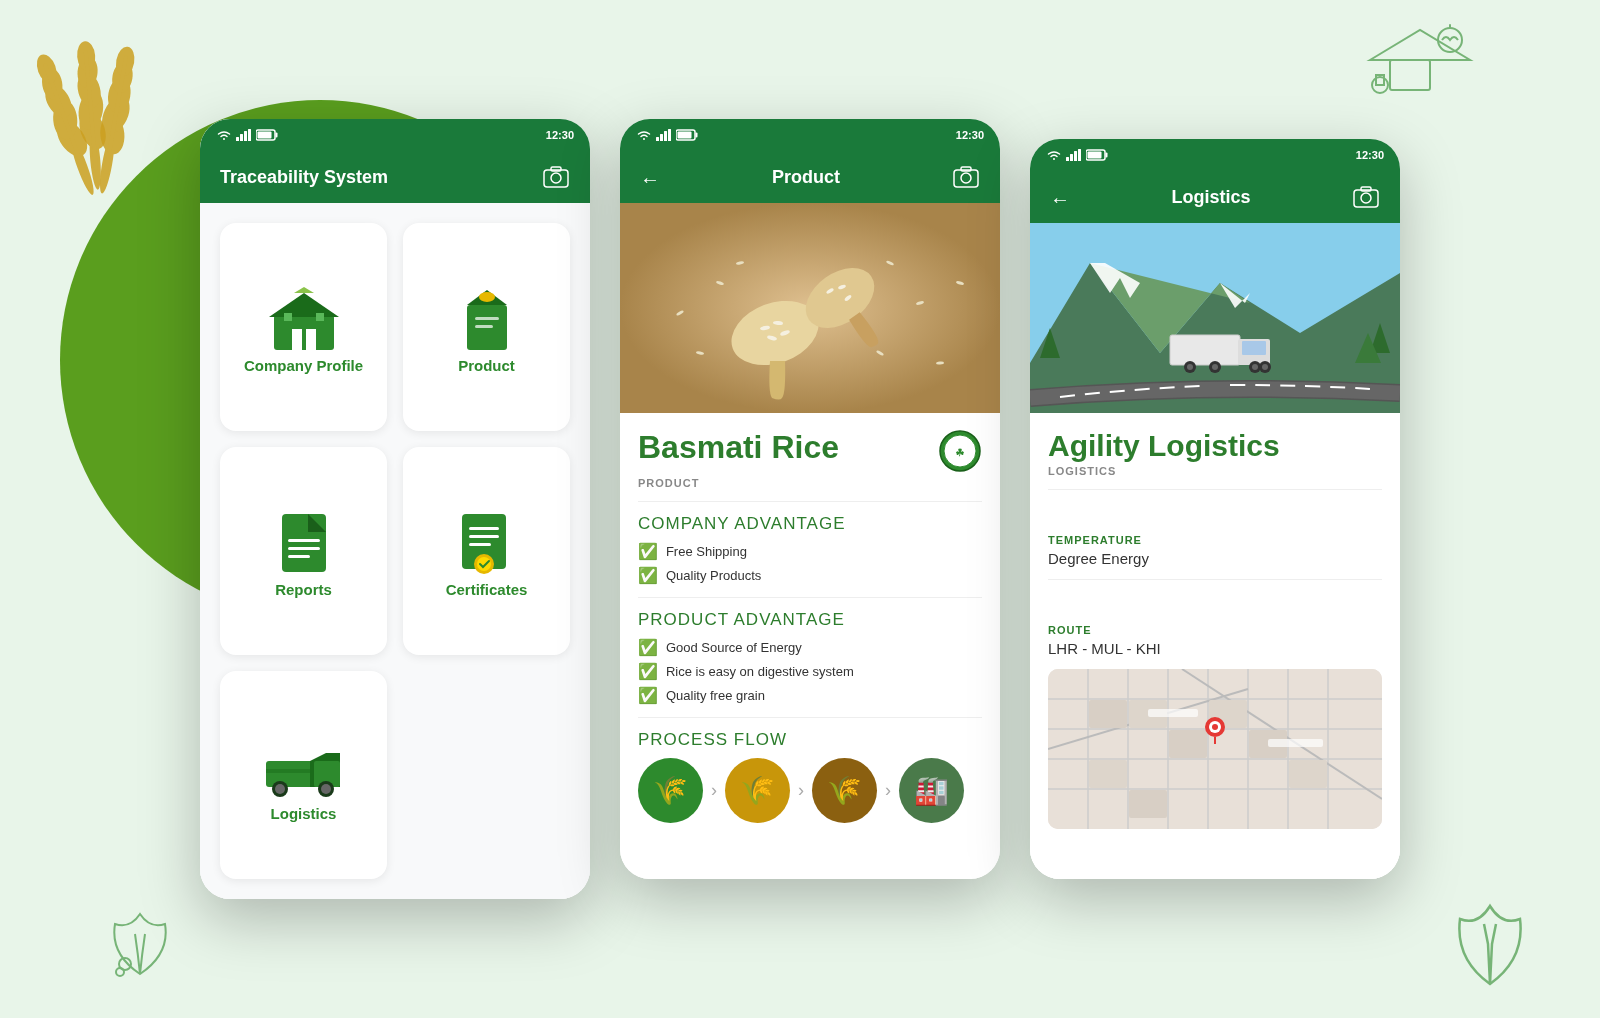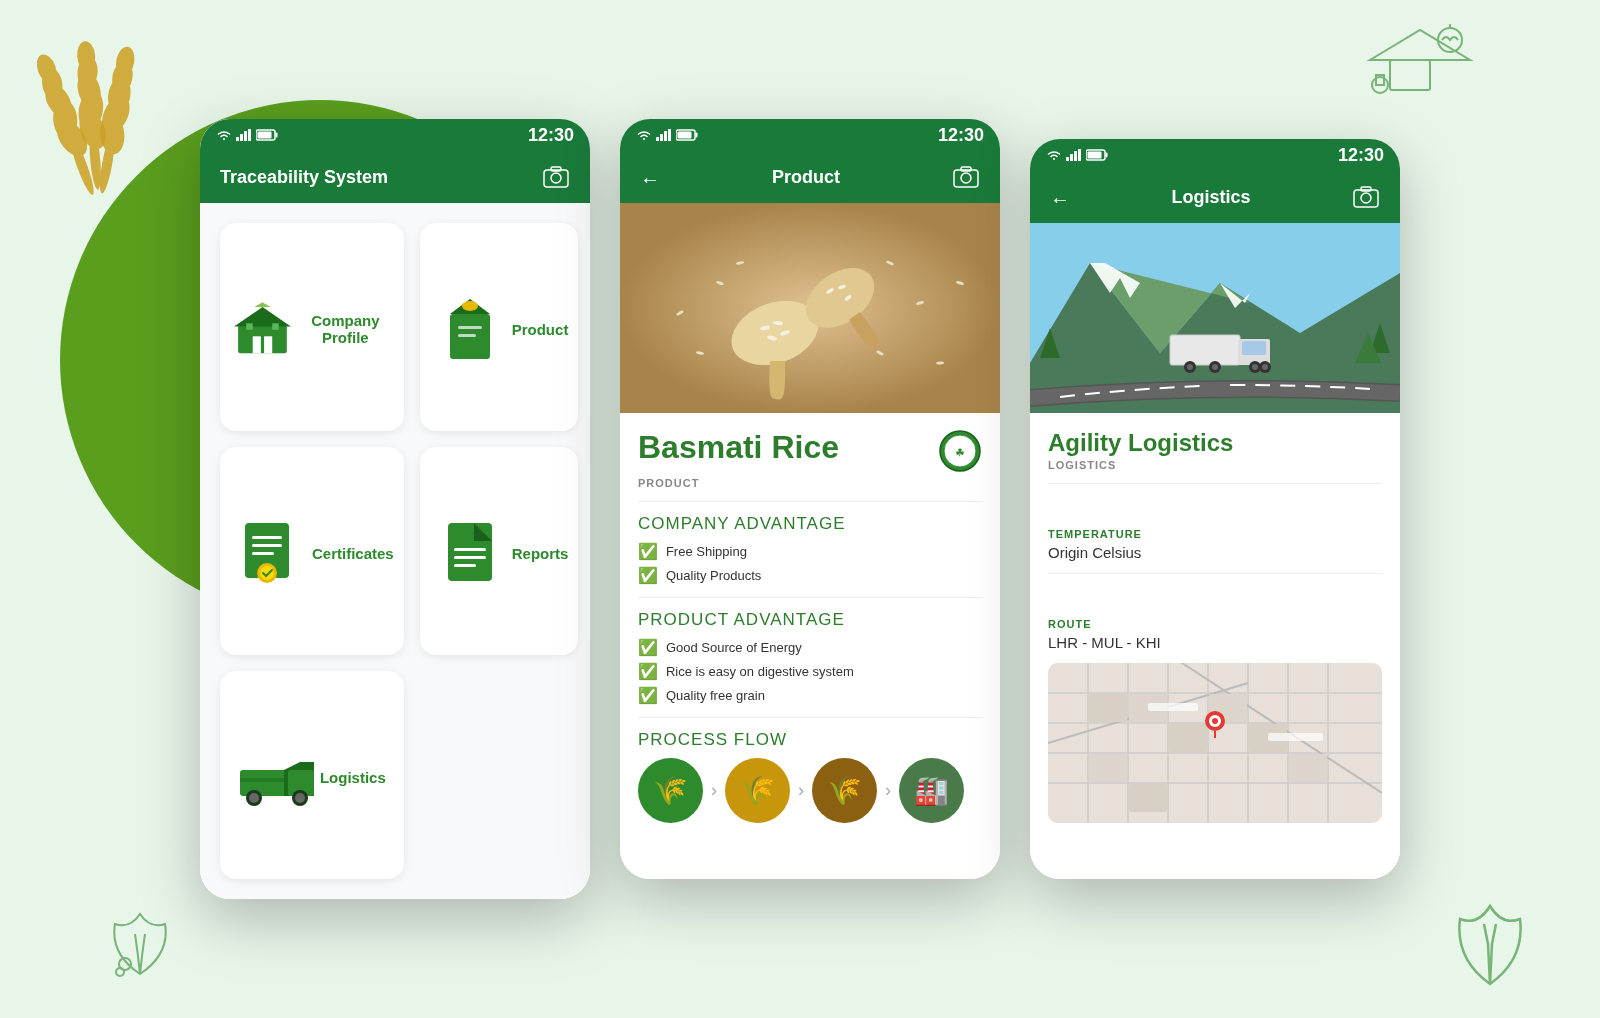--- a/index.html
+++ b/index.html
@@ -85,21 +85,21 @@
     }
 
     
     .status-bar {
       background: #1a7a3a;
       color: white;
       display: flex;
       align-items: center;
       justify-content: flex-end;
       padding: 6px 16px;
-      font-size: 18px;
+      font-size: 11px;
       font-weight: 600;
       gap: 20px;
       height: 32px;
     }
 
     .status-bar .time {
       margin-left: auto;
     }
 
     .status-icons {
@@ -137,21 +137,21 @@
       gap: 16px;
       padding: 20px;
       background: #f8f9fa;
       flex: 1;
     }
 
     .menu-item {
       background: white;
       border-radius: 16px;
       display: flex;
-      flex-direction: row;
+      flex-direction: column;
       align-items: center;
       justify-content: center;
       padding: 24px 10px 20px;
       box-shadow: 0 2px 10px rgba(0,0,0,0.08);
       gap: 2px;
       cursor: pointer;
     }
 
     .menu-item-label {
       color: #2d8a2d;
@@ -282,21 +282,21 @@
 
     .logistics-content {
       padding: 16px 18px;
       overflow-y: auto;
       flex: 1;
       background: white;
     }
 
     .logistics-name {
       color: #2d7d2d;
-      font-size: 24px;
+      font-size: 30px;
       font-weight: 800;
       margin-bottom: 2px;
     }
 
     .logistics-type {
       color: #888;
       font-size: 11px;
       font-weight: 600;
       letter-spacing: 1px;
       text-transform: uppercase;
@@ -480,40 +480,40 @@
           <ellipse cx="40" cy="12" rx="8" ry="5" fill="#e6b800"></ellipse>
           <rect x="28" y="32" width="24" height="3" rx="1.5" fill="white" opacity="0.7"></rect>
           <rect x="28" y="40" width="18" height="3" rx="1.5" fill="white" opacity="0.7"></rect>
         </svg>
         <span class="menu-item-label">Product</span>
       </div>
 
 
       <div class="menu-item">
         <svg class="menu-icon" viewBox="0 0 80 70">
+          <rect x="18" y="5" width="44" height="58" rx="4" fill="#2d8a2d"></rect>
+          <polygon points="44,5 62,23 44,23" fill="#1a5f1a"></polygon>
+          <rect x="24" y="30" width="32" height="3" rx="1.5" fill="white"></rect>
+          <rect x="24" y="38" width="32" height="3" rx="1.5" fill="white"></rect>
+          <rect x="24" y="46" width="22" height="3" rx="1.5" fill="white"></rect>
+        </svg>
+        <span class="menu-item-label">Reports</span>
+      </div>
+
+      <div class="menu-item">
+        <svg class="menu-icon" viewBox="0 0 80 70">
           <rect x="15" y="5" width="44" height="55" rx="4" fill="#2d8a2d"></rect>
           <rect x="22" y="18" width="30" height="3" rx="1.5" fill="white"></rect>
           <rect x="22" y="26" width="30" height="3" rx="1.5" fill="white"></rect>
           <rect x="22" y="34" width="22" height="3" rx="1.5" fill="white"></rect>
           <circle cx="37" cy="55" r="10" fill="#e6b800"></circle>
           <circle cx="37" cy="55" r="7" fill="#ffda00"></circle>
           <path d="M33,55 L36,58 L42,52" stroke="#2d8a2d" stroke-width="2" fill="none" stroke-linecap="round"></path>
         </svg>
         <span class="menu-item-label">Certificates</span>
-      </div>
-
-      <div class="menu-item">
-        <svg class="menu-icon" viewBox="0 0 80 70">
-          <rect x="18" y="5" width="44" height="58" rx="4" fill="#2d8a2d"></rect>
-          <polygon points="44,5 62,23 44,23" fill="#1a5f1a"></polygon>
-          <rect x="24" y="30" width="32" height="3" rx="1.5" fill="white"></rect>
-          <rect x="24" y="38" width="32" height="3" rx="1.5" fill="white"></rect>
-          <rect x="24" y="46" width="22" height="3" rx="1.5" fill="white"></rect>
-        </svg>
-        <span class="menu-item-label">Reports</span>
       </div>
 
       <div class="menu-item">
         <svg class="menu-icon" viewBox="0 0 80 70">
           <rect x="2" y="28" width="48" height="26" rx="3" fill="#2d8a2d"></rect>
           <polygon points="46,28 62,20 76,20 76,54 46,54" fill="#1a6b1a"></polygon>
           <rect x="50" y="28" width="26" height="26" rx="2" fill="#2d8a2d"></rect>
           <circle cx="16" cy="56" r="8" fill="#1a3a1a"></circle>
           <circle cx="16" cy="56" r="5" fill="#666"></circle>
           <circle cx="62" cy="56" r="8" fill="#1a3a1a"></circle>
@@ -725,21 +725,21 @@
         <polygon points="340,130 350,100 360,130" fill="#2d6b2d"></polygon>
         <polygon points="325,140 338,110 351,140" fill="#3a7a3a"></polygon>
       </svg>
     </div>
 
     <div class="logistics-content">
       <div class="logistics-name">Agility Logistics</div>
       <div class="logistics-type">LOGISTICS</div>
       <div class="divider"></div>
       <div class="info-label">TEMPERATURE</div>
-      <div class="info-value">Origin Celsius</div>
+      <div class="info-value">Degree Energy</div>
       <div class="divider"></div>
       <div class="info-label">ROUTE</div>
       <div class="info-value">LHR - MUL - KHI</div>
 
       <div class="map-container">
         <svg width="100%" height="100%" viewBox="0 0 334 160">
 
           <rect width="334" height="160" fill="#e8e0d8"></rect>
 
           <line x1="0" y1="30" x2="334" y2="30" stroke="#ccc" stroke-width="1.5"></line>

